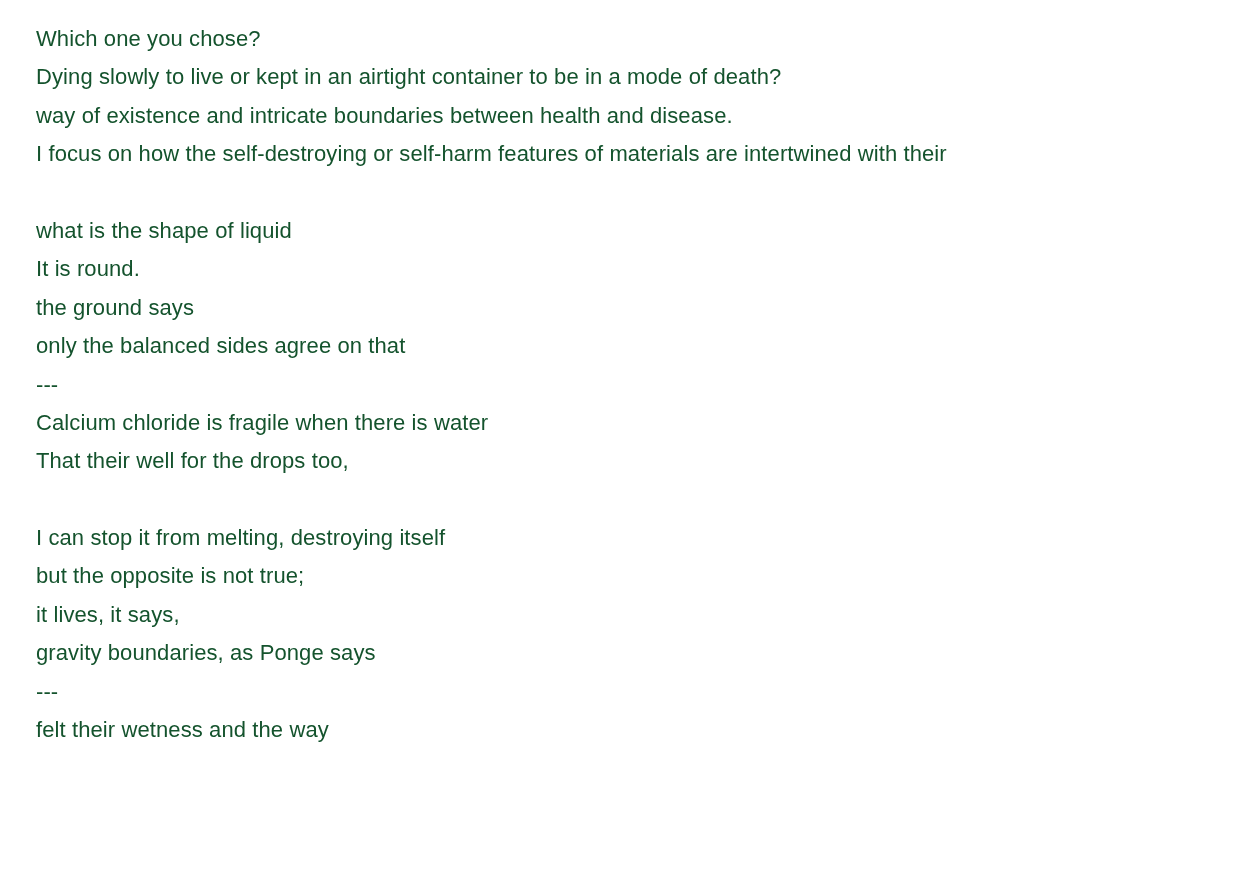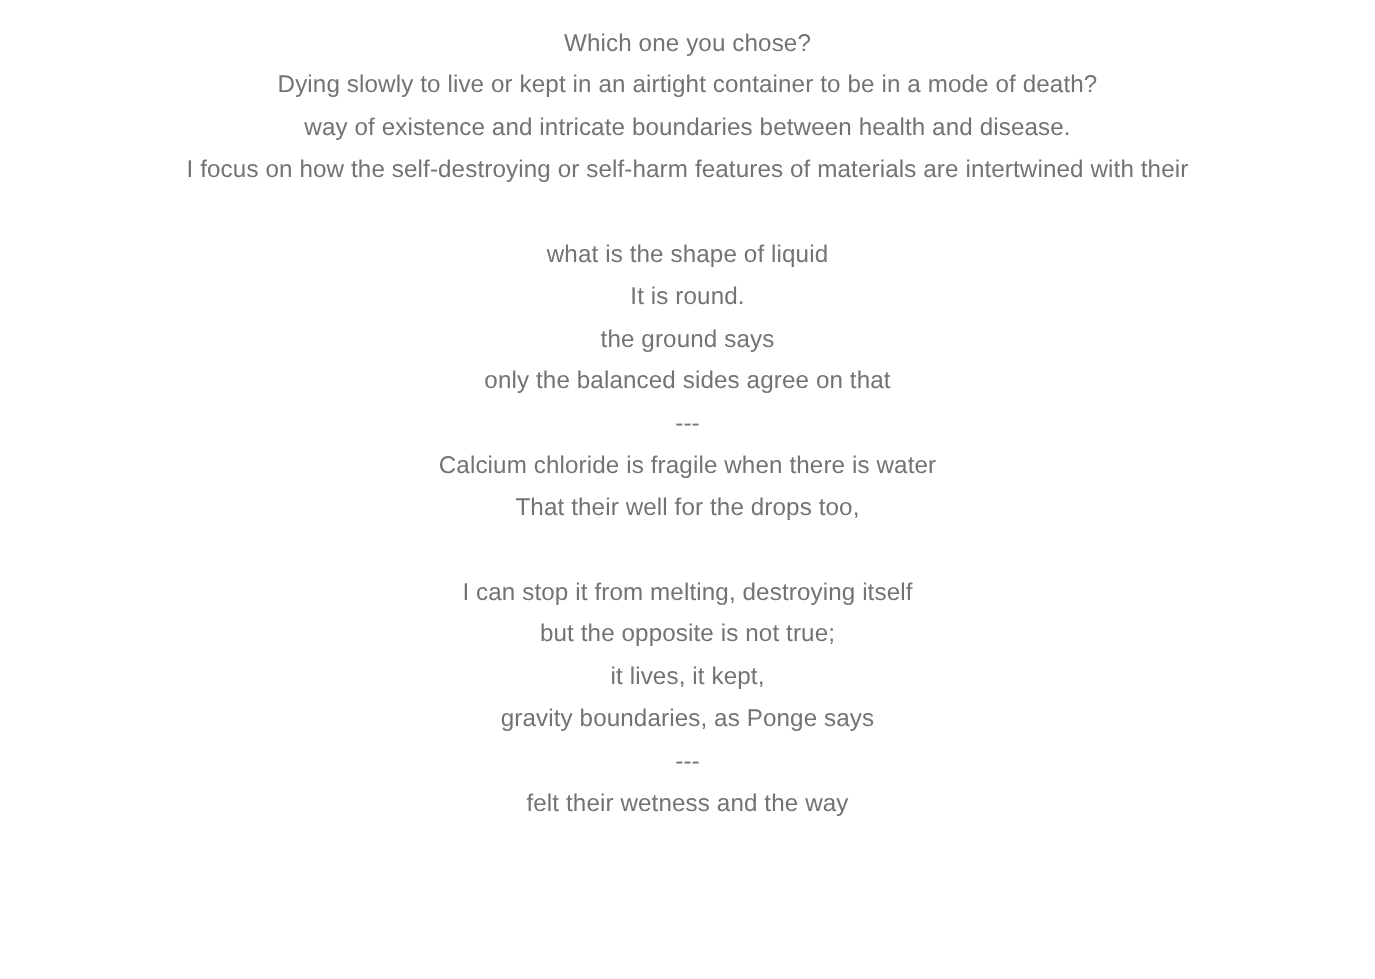--- a/index.html
+++ b/index.html
@@ -24,33 +24,33 @@
   }
   .line {
     height: 38.4px;
     line-height: 38.4px;
     white-space: pre;
   }
 </style>
 </head>
 <body style="background: rgb(255, 255, 255);">
 
-<div class="page" style="color: #737373; text-align: center;">
+<div class="page" style="color: #14532d;">
   <div class="line">Which one you chose?</div>
   <div class="line">Dying slowly to live or kept in an airtight container to be in a mode of death?</div>
   <div class="line">way of existence and intricate boundaries between health and disease.</div>
   <div class="line">I focus on how the self-destroying or self-harm features of materials are intertwined with their</div>
   <div class="line"></div>
   <div class="line">what is the shape of liquid</div>
   <div class="line">It is round.</div>
   <div class="line">the ground says</div>
   <div class="line">only the balanced sides agree on that</div>
   <div class="line">---</div>
   <div class="line">Calcium chloride is fragile when there is water</div>
   <div class="line">That their well for the drops too,</div>
   <div class="line"></div>
   <div class="line">I can stop it from melting, destroying itself</div>
   <div class="line">but the opposite is not true;</div>
-  <div class="line">it lives, it kept,</div>
+  <div class="line">it lives, it says,</div>
   <div class="line">gravity boundaries, as Ponge says</div>
   <div class="line">---</div>
   <div class="line">felt their wetness and the way</div>
 </div>
 
 </body></html>

